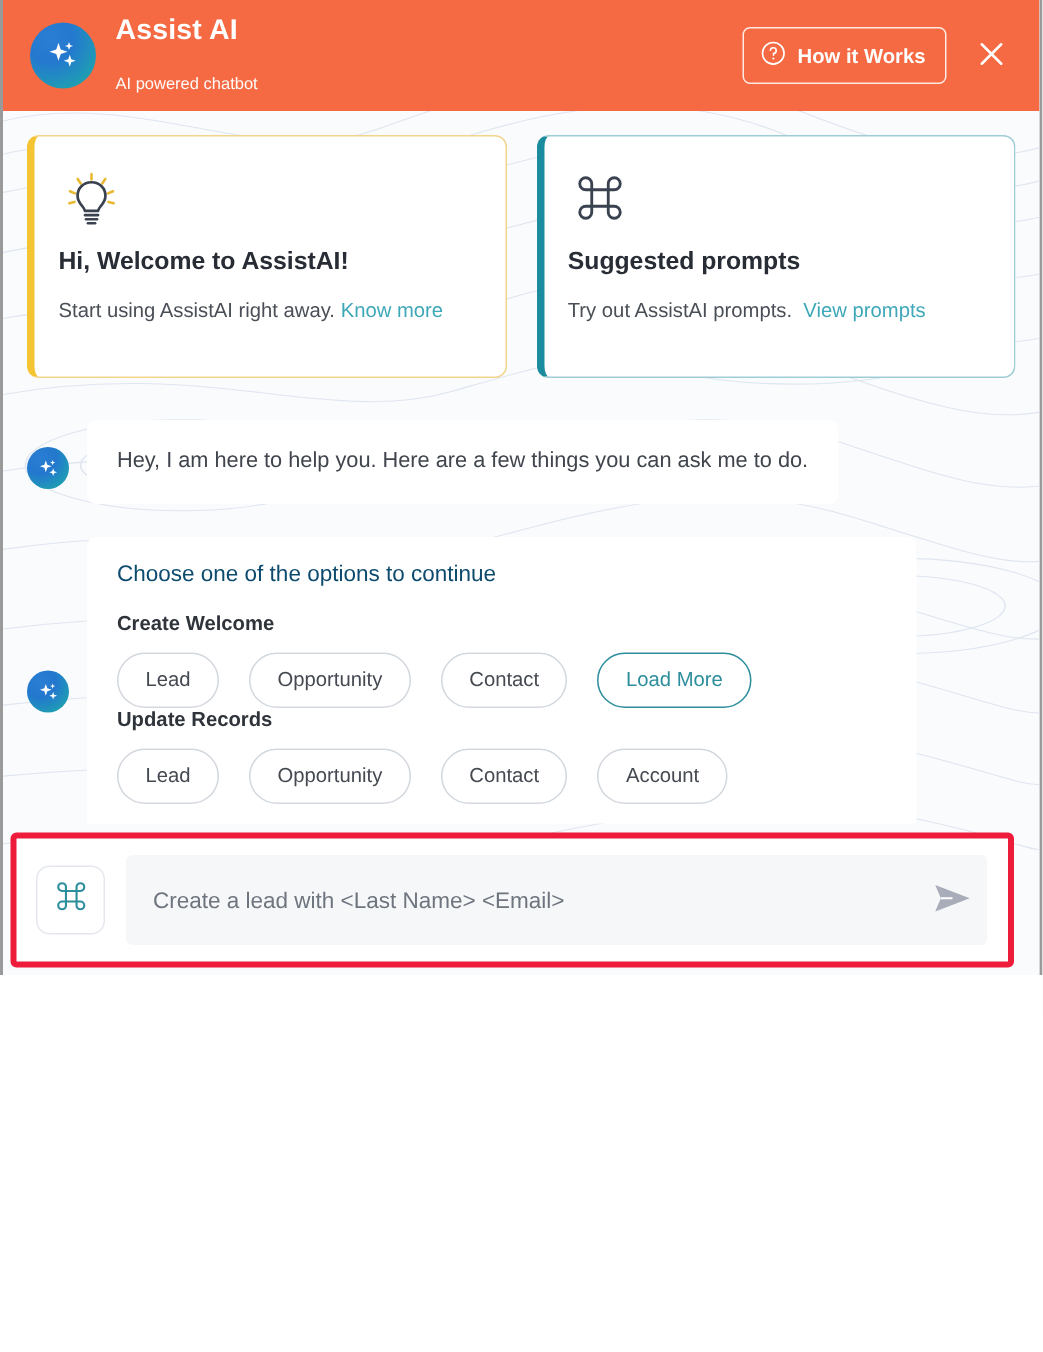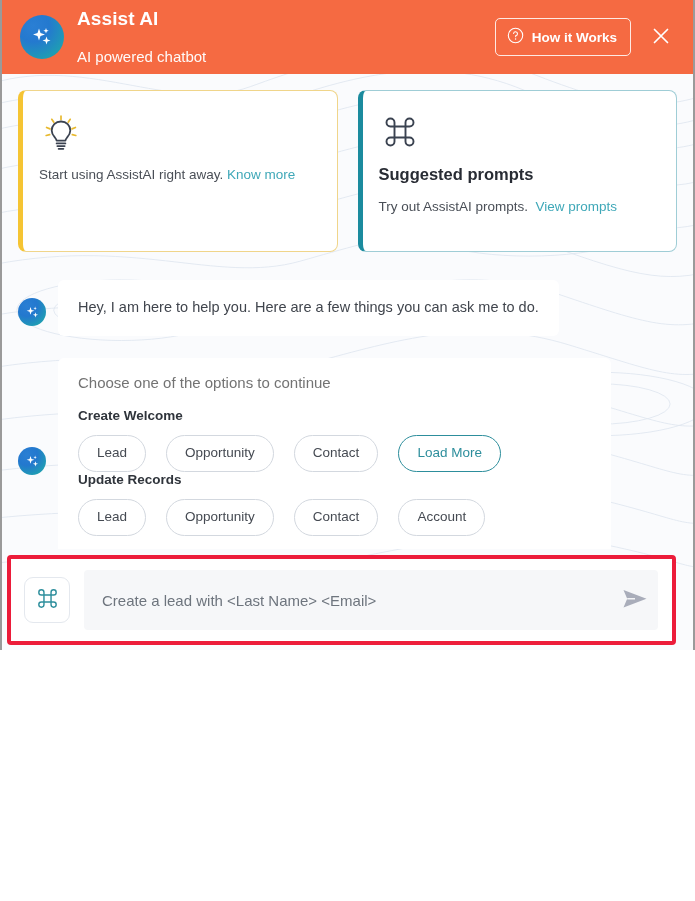--- a/index.html
+++ b/index.html
@@ -54,21 +54,21 @@
   }
   .brand-text { display: flex; flex-direction: column; justify-content: center; line-height: 1.05; }
   .brand-title {
     color: #ffffff;
     font-size: 19px;
     font-weight: bold;
     letter-spacing: .1px;
   }
   .brand-sub {
     color: #ffffff;
-    font-size: 15px;
+    font-size: 11px;
     margin-top: 20px;
     opacity: .97;
   }
   .header-right {
     margin-left: auto;
     display: flex;
     align-items: center;
     gap: 14px;
   }
   .how-btn {
@@ -166,21 +166,21 @@
     padding: 16px 20px 17px 20px;
     font-size: 14.5px;
     line-height: 1.62;
     color: #40454d;
   }
 
   
   .options { padding: 16px 20px 20px 20px; width: 553px; }
   .options-title {
     font-size: 15px;
-    color: #737373;
+    color: #0c4a6e;
     margin-bottom: 17px;
   }
   .group-label {
     font-size: 13.5px;
     font-weight: bold;
     color: #2f343b;
     margin-bottom: 12px;
   }
   .chips {
     display: flex;
@@ -343,20 +343,21 @@
               <path d="M36.4 16.5 l-3.4 1.4"></path>
               <path d="M7.2 24.5 l3.5 -.9"></path>
               <path d="M36.8 24.5 l-3.5 -.9"></path>
             </g>
             <path d="M22 10.5 c-5.5 0 -9.3 4.1 -9.3 9 0 3.4 1.8 5.4 3.2 7 1 1.2 1.6 2 1.7 3.1 h8.8 c.1 -1.1 .7 -1.9 1.7 -3.1 1.4 -1.6 3.2 -3.6 3.2 -7 0 -4.9 -3.8 -9 -9.3 -9 z" fill="none" stroke="#3a4250" stroke-width="1.8" stroke-linejoin="round"></path>
             <path d="M17.6 32.4 h8.8" stroke="#3a4250" stroke-width="1.7" stroke-linecap="round"></path>
             <path d="M18.3 35.1 h7.4" stroke="#3a4250" stroke-width="1.7" stroke-linecap="round"></path>
             <path d="M19.6 37.8 h4.8" stroke="#3a4250" stroke-width="1.7" stroke-linecap="round"></path>
           </svg>
         </div>
+        <div class="card-title">Hi, Welcome to AssistAI!</div>
         <div class="card-desc">
           <span>Start using AssistAI right away.</span>
           <a class="card-link">Know more</a>
         </div>
       </div>
 
       <div class="card card-prompts">
         <div class="card-icon">
           <svg width="42" height="42" viewBox="0 0 42 42" aria-hidden="true">
             <path d="M15.5 15.5 h11 v11 h-11 z

